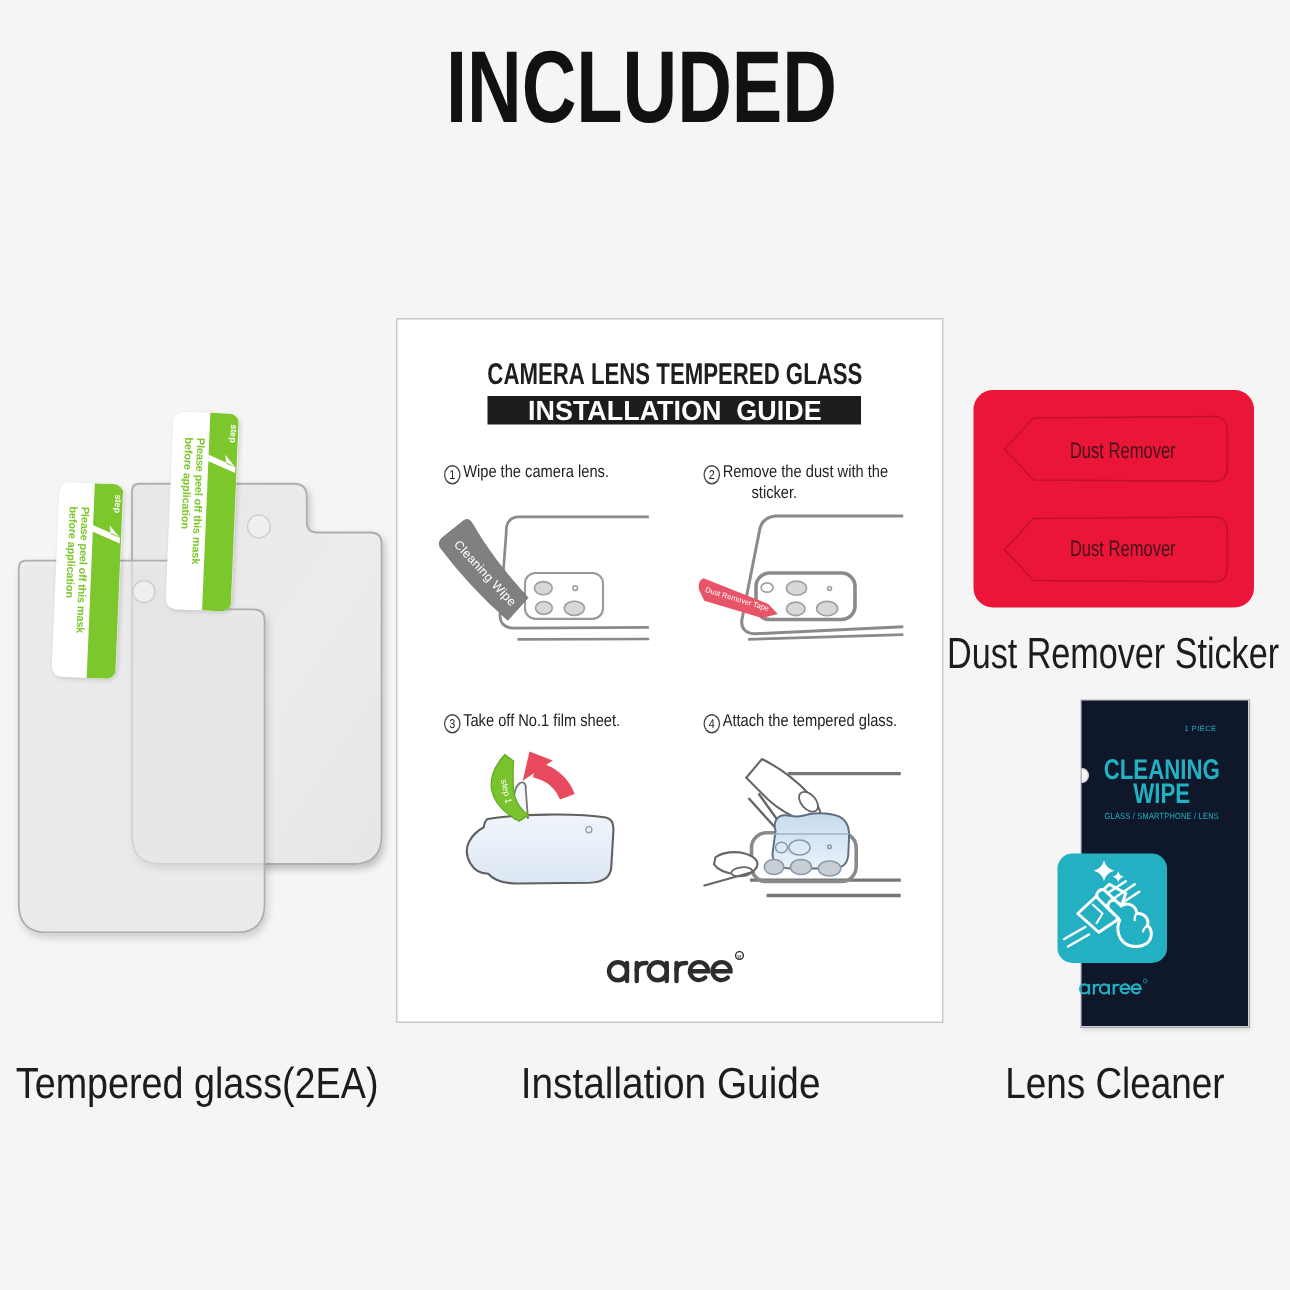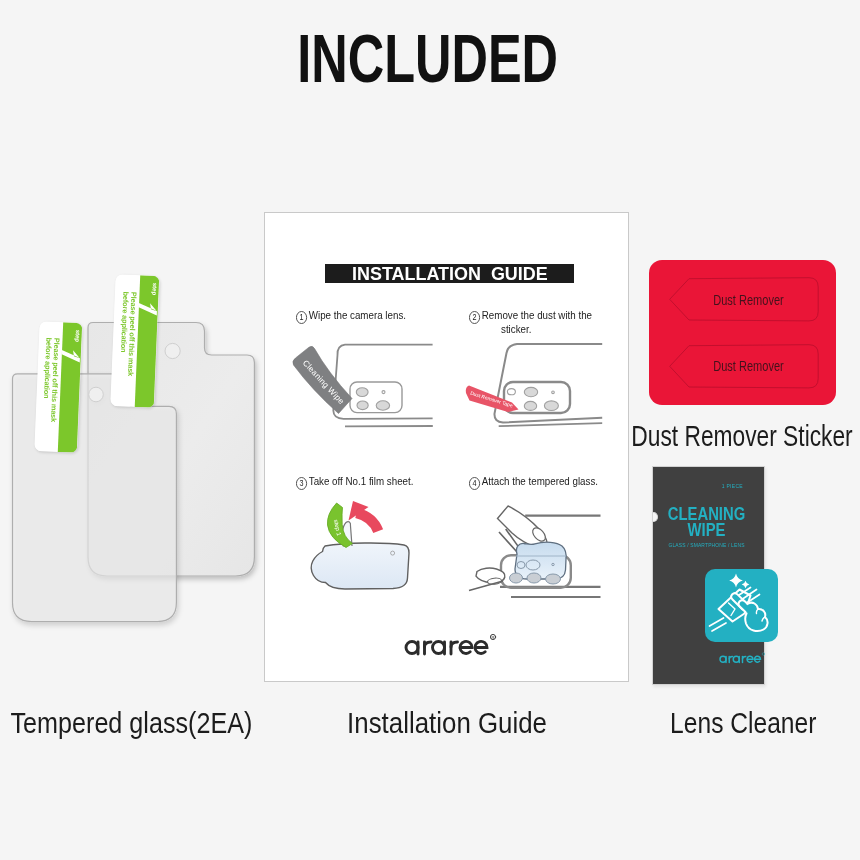--- a/index.html
+++ b/index.html
@@ -13,21 +13,21 @@
   #card{left:264px;top:212px;width:363px;height:468px;background:#fff;border:1px solid #c9c9c9;}
   #cardTitle{left:3px;top:26px;width:363px;text-align:center;font-size:20px;font-weight:bold;color:#1e1e1e;}
   #cardTitle span{display:inline-block;transform:scaleX(0.74);transform-origin:center;}
   #bar{left:60px;top:51px;width:249px;height:19px;background:#1c1c1c;color:#fff;text-align:center;font-size:18.5px;font-weight:bold;line-height:19px;}
   #bar span{display:inline-block;transform:scaleX(0.97);transform-origin:center;}
   .step{font-size:11.5px;color:#222;line-height:13.5px;white-space:pre;transform:scaleX(0.85);transform-origin:left top;}
   .circ{display:inline-block;width:11px;height:11px;border:1px solid #444;border-radius:50%;font-size:8.5px;line-height:11px;text-align:center;vertical-align:-1px;margin-right:2px;font-weight:normal;}
   
   #red{left:649px;top:260px;width:187px;height:145px;background:#ea1537;border-radius:13px;}
   
-  #wipe{left:652px;top:466px;width:111px;height:217px;background:#404040;border:1px solid #d2d2d2;box-shadow:1px 2px 3px rgba(0,0,0,0.08);overflow:hidden;}
+  #wipe{left:720px;top:466px;width:111px;height:217px;background:#0f172a;border:1px solid #d2d2d2;box-shadow:1px 2px 3px rgba(0,0,0,0.08);overflow:hidden;}
   .teal{color:#23b0c2;}
   #wipe .piece{position:absolute;right:21px;top:15.5px;font-size:5px;letter-spacing:0.3px;}
   #wipe .cw{position:absolute;left:-2px;top:39px;width:111px;text-align:center;font-weight:bold;font-size:19px;line-height:16px;transform:scaleX(0.78);transform-origin:center top;}
   #wipe .gsl{position:absolute;left:-2px;top:74.5px;width:111px;text-align:center;font-size:6px;letter-spacing:0.2px;transform:scaleX(0.82);transform-origin:center top;}
   #icon{left:705px;top:569px;width:73px;height:73px;background:#23b0c2;border-radius:10px;}
   
   .stk{overflow:hidden;border-radius:7px;box-shadow:1px 1px 3px rgba(0,0,0,0.15);transform:rotate(2.4deg);}
   .rot{position:absolute;transform-origin:top left;background:#fff;}
   .rot .grn{position:absolute;left:0;top:0;height:18px;width:100%;background:#7cc72b;}
   .rot .stw{position:absolute;color:#fff;font-weight:bold;}
@@ -77,20 +77,21 @@
       <div class="stw" style="left:7px;top:1px;font-size:6px;">step</div>
       <svg style="position:absolute;left:22px;top:0" width="20" height="20" viewBox="0 0 20 20">
         <path d="M13.2,0.8 L17.5,0.8 L10.2,19.2 L5.8,19.2 Z M13.4,0.9 L5.6,8.0 L11.6,6.9 Z" fill="#fff"></path>
       </svg>
       <div class="txt" style="left:16px;top:20.5px;">Please peel off this mask
 before application</div>
     </div>
   </div>
 
   <div id="card" class="abs">
+    <div id="cardTitle" class="abs"><span>CAMERA&nbsp;LENS&nbsp;TEMPERED&nbsp;GLASS</span></div>
     <div id="bar" class="abs"><span>INSTALLATION&nbsp;&nbsp;GUIDE</span></div>
     <div class="step abs" style="left:31px;top:96px;"><span class="circ">1</span>Wipe the camera lens.</div>
     <div class="step abs" style="left:204px;top:96px;"><span class="circ">2</span>Remove the dust with the</div>
     <div class="step abs" style="left:236px;top:109.5px;">sticker.</div>
     <div class="step abs" style="left:31px;top:262px;"><span class="circ">3</span>Take off No.1 film sheet.</div>
     <div class="step abs" style="left:204px;top:262px;"><span class="circ">4</span>Attach the tempered glass.</div>
     <svg class="abs" style="left:0;top:0" width="363" height="468" viewBox="0 0 363 468">
       <defs>
         <linearGradient id="sheetg" x1="0" y1="0" x2="0" y2="1">
           <stop offset="0" stop-color="#f0f5fb"></stop>

